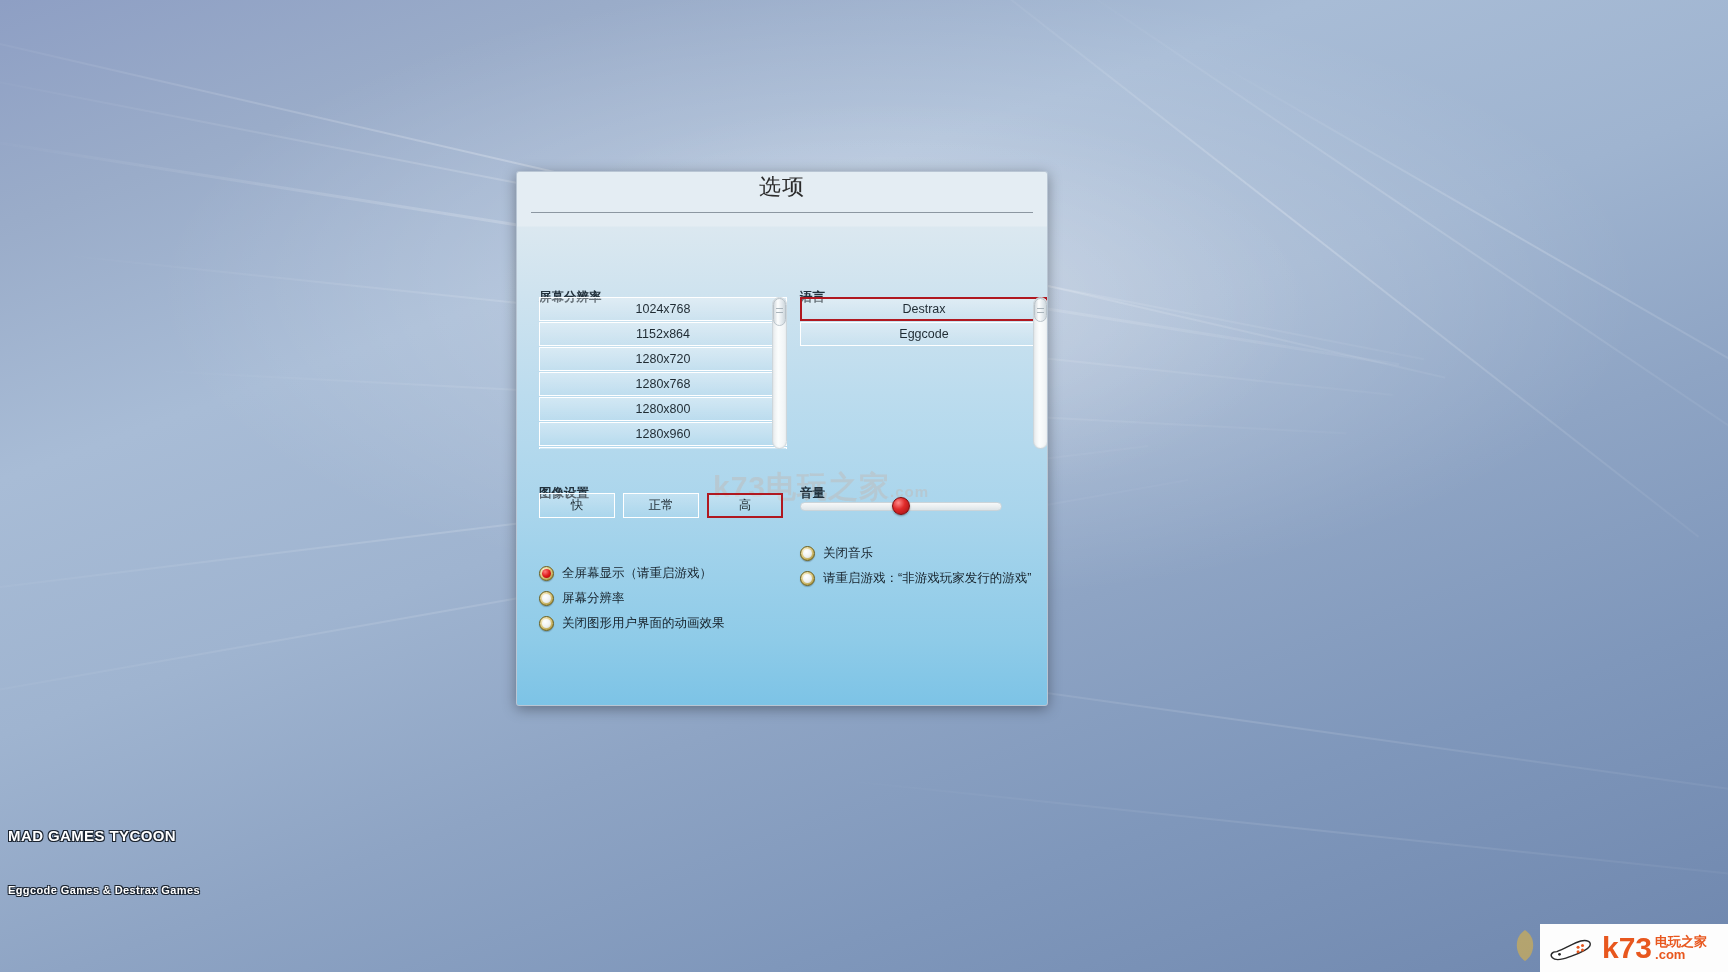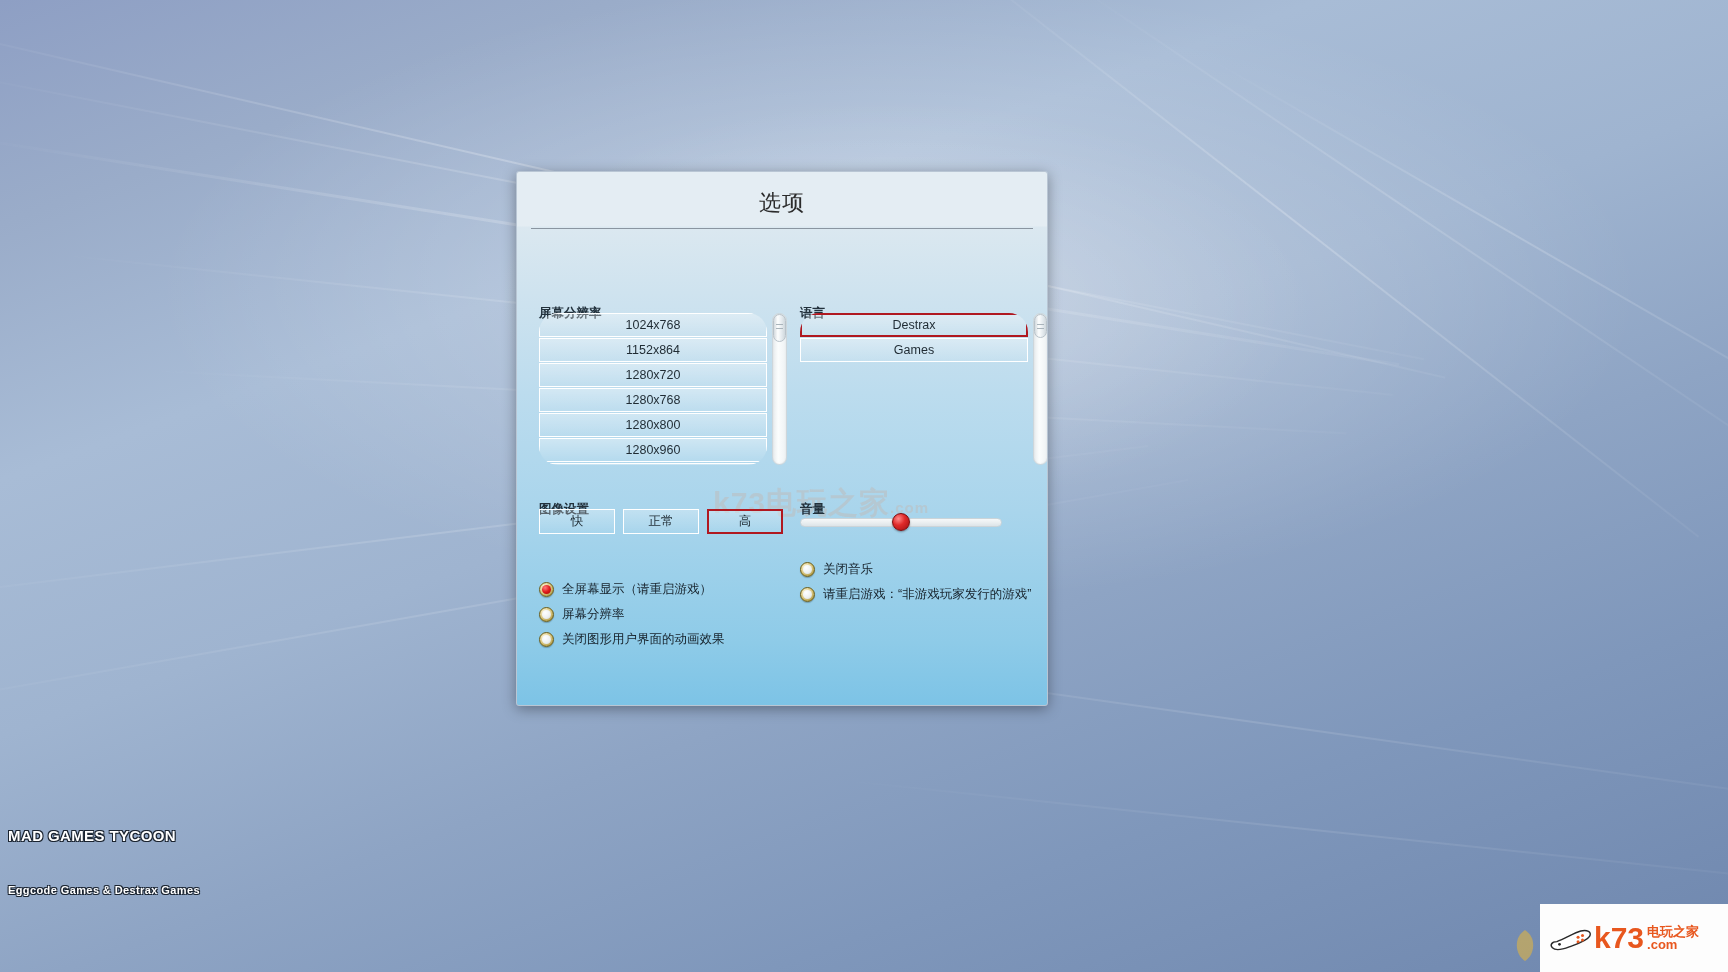--- a/index.html
+++ b/index.html
@@ -55,23 +55,23 @@
     letter-spacing: .4px;
     text-shadow: 1px 1px 0 #1b2430, -1px 1px 0 #1b2430, 1px -1px 0 #1b2430, -1px -1px 0 #1b2430;
     white-space: nowrap;
   }
   .game-title  { bottom: 128px; font-size: 15px; }
   .game-studio { bottom: 76px;  font-size: 11px; }
 
   
   .k73-badge {
     position: absolute; right: 0px; bottom: 0px;
-    width: 188px; height: 68px;
+    width: 188px; height: 48px;
     background: #fdfdfd;
-    display: flex; align-items: center; gap: 4px;
+    display: flex; align-items: center; gap: 12px;
     padding-left: 8px;
   }
   .k73-pad { width: 42px; height: 26px; position: relative; flex: 0 0 auto; }
   .k73-text { display:flex; align-items:flex-end; gap:3px; }
   .k73-main { color:#e8571e; font-weight: bold; font-size: 30px; line-height: 28px; font-family:"Liberation Sans", sans-serif; }
   .k73-sub  { display:flex; flex-direction:column; line-height:1.05; }
   .k73-cn   { color:#e8571e; font-size: 13px; font-weight:bold; }
   .k73-com  { color:#e8571e; font-size: 13px; font-weight:bold; }
   .k73-bird {
     position:absolute; right:190px; bottom: 10px; width: 26px; height: 34px;
@@ -91,21 +91,20 @@
         #e4edf3 0px, #e4edf3 54px,
         #dbe8f0 55px, #cfe3ef 120px,
         #bcdcee 220px, #a9d5ec 340px,
         #8ecbe8 470px, #7cc3e6 535px);
     overflow: hidden;
   }
   .dlg-title {
     text-align: center;
     font-size: 22px;
     color: #2b2b2b;
-    padding-top: 16px;
     font-weight: normal;
     letter-spacing: 1px;
   }
   .dlg-sep {
     height: 1px; background: #6f7a85;
     margin: 10px 14px 0 14px;
     opacity: .75;
   }
 
   .dlg-body { position: relative; padding: 0 14px; }
@@ -118,23 +117,22 @@
     margin-bottom: 6px;
   }
   .label-res  { position:absolute; left:22px;  top: 62px; }
   .label-lang { position:absolute; left:283px; top: 62px; }
   .label-gfx  { position:absolute; left:22px;  top: 258px; }
   .label-vol  { position:absolute; left:283px; top: 258px; }
 
   
   .listbox {
     position: absolute;
-    width: 228px;
+    width: 248px;
     overflow: hidden;
-    border-radius: 19px;
   }
   .listbox.res  { left: 22px;  top: 84px;  height: 152px; }
   .listbox.lang { left: 283px; top: 84px;  height: 152px; }
 
   .list-item {
     height: 24px;
     line-height: 22px;
     text-align: center;
     font-size: 12.5px;
     color: #1f2b33;
@@ -278,21 +276,21 @@
       </div>
       <div class="vscroll res">
         <div class="vthumb">
             <div class="grip"></div>
           </div>
       </div>
 
       <div class="section-label label-lang">语言</div>
       <div class="listbox lang">
         <div class="list-item selected">Destrax</div>
-        <div class="list-item">Games</div>
+        <div class="list-item">Eggcode</div>
       </div>
       <div class="vscroll lang">
         <div class="vthumb">
             <div class="grip"></div>
           </div>
       </div>
 
       <div class="section-label label-gfx">图像设置</div>
       <div class="gfx-row">
         <div class="gfx-btn">快</div>

